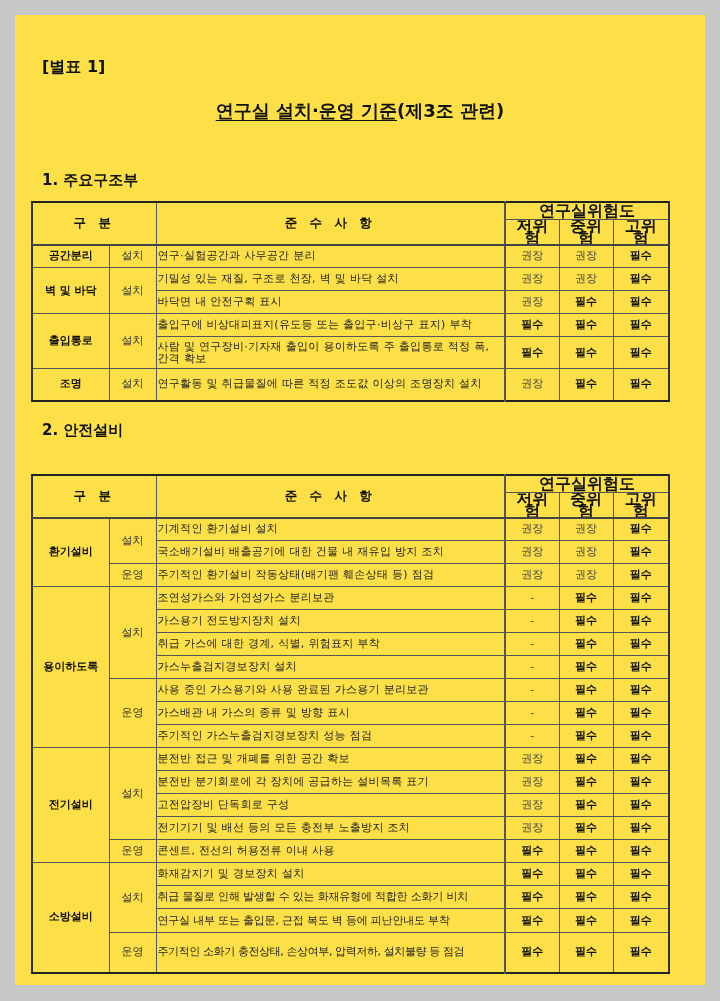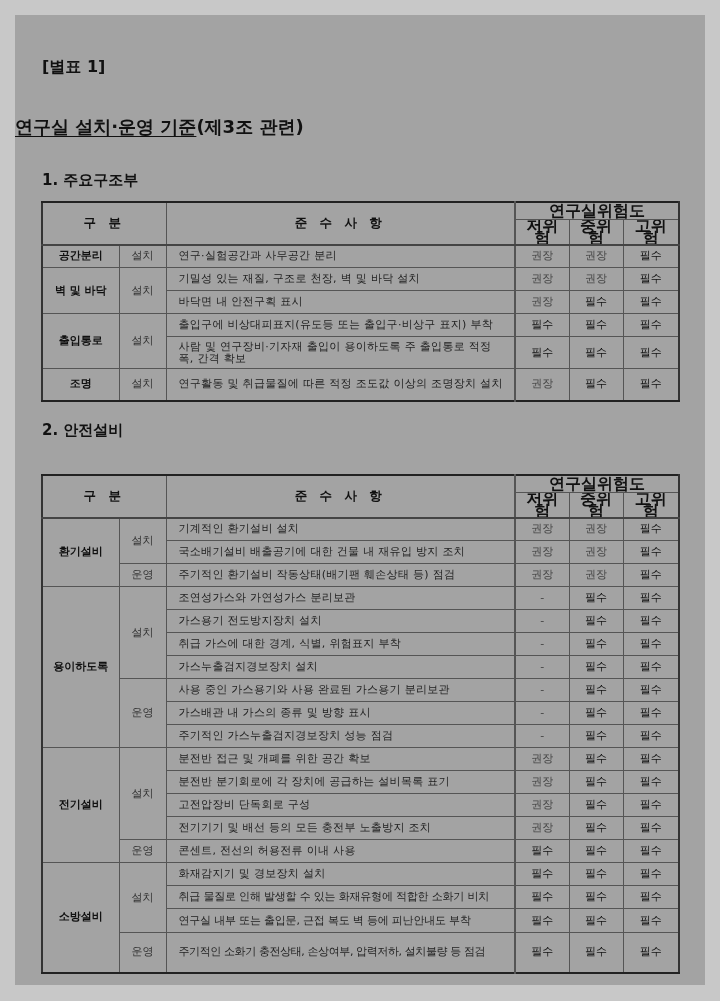--- a/index.html
+++ b/index.html
@@ -1,33 +1,33 @@
 <!DOCTYPE html>
 <html><head>
 <meta charset="utf-8">
 <style>
   html, body { margin:0; padding:0; }
   body { width:720px; height:1001px; background:#c8c8c8; position:relative; overflow:hidden;
          font-family:"DejaVu Sans", "Liberation Sans", sans-serif; color:#111; }
-  .page { position:absolute; left:15px; top:15px; width:690px; height:970px; background:#a3a3a3; }
+  .page { position:absolute; left:15px; top:15px; width:690px; height:970px; background:#fde047; }
   .annex { position:absolute; left:27px; top:42px; font-size:16px; font-weight:bold; letter-spacing:0px; }
-  .title { position:absolute; left:0; width:690px; top:100px; font-size:18px; font-weight:bold; }
+  .title { position:absolute; left:0; width:690px; top:84px; text-align:center; font-size:18px; font-weight:bold; }
   .title .ul { text-decoration:underline; text-underline-offset:3px; }
   .sec { position:absolute; left:27px; font-size:15px; font-weight:bold; }
-  table.std { position:absolute; left:26px; width:637px; border-collapse:collapse; table-layout:fixed;
+  table.std { position:absolute; left:16px; width:637px; border-collapse:collapse; table-layout:fixed;
               font-size:11px; border-top:2px solid #222; border-bottom:2px solid #222;
               border-left:2px solid #333; border-right:2px solid #333; }
   table.std td, table.std th { border:1px solid #555; padding:0 4px; line-height:12px; overflow:hidden; }
   table.std th { font-weight:bold; font-size:16px; text-align:center; }
   table.std th.big { font-size:12.5px; letter-spacing:4px; }
   table.std td.cat { font-weight:bold; text-align:center; font-size:11px; }
   table.std td.sub { text-align:center; color:#333; }
-  table.std td.txt { text-align:left; color:#222; padding-left:12px; letter-spacing:0.3px; }
+  table.std td.txt { text-align:left; color:#222; padding-left:1px; letter-spacing:0.3px; }
   table.std td.lv { text-align:center; color:#444; }
-  table.std td.lv.req { font-weight:normal; color:#111; }
+  table.std td.lv.req { font-weight:bold; color:#111; }
   table.std tr.dot td.txt, table.std tr.dot td.lv { border-top:1px dotted #777; }
   table.std td.sub, table.std td.cat { border-right:1px solid #555; }
   table.std td.txt { border-right:2px solid #555; }
   table.std th.h-content { border-right:2px solid #555; }
   table.std thead tr:last-child th, table.std thead th[rowspan] { border-bottom:2px solid #444; }
 </style>
 </head>
 <body>
 
 <div class="page">

